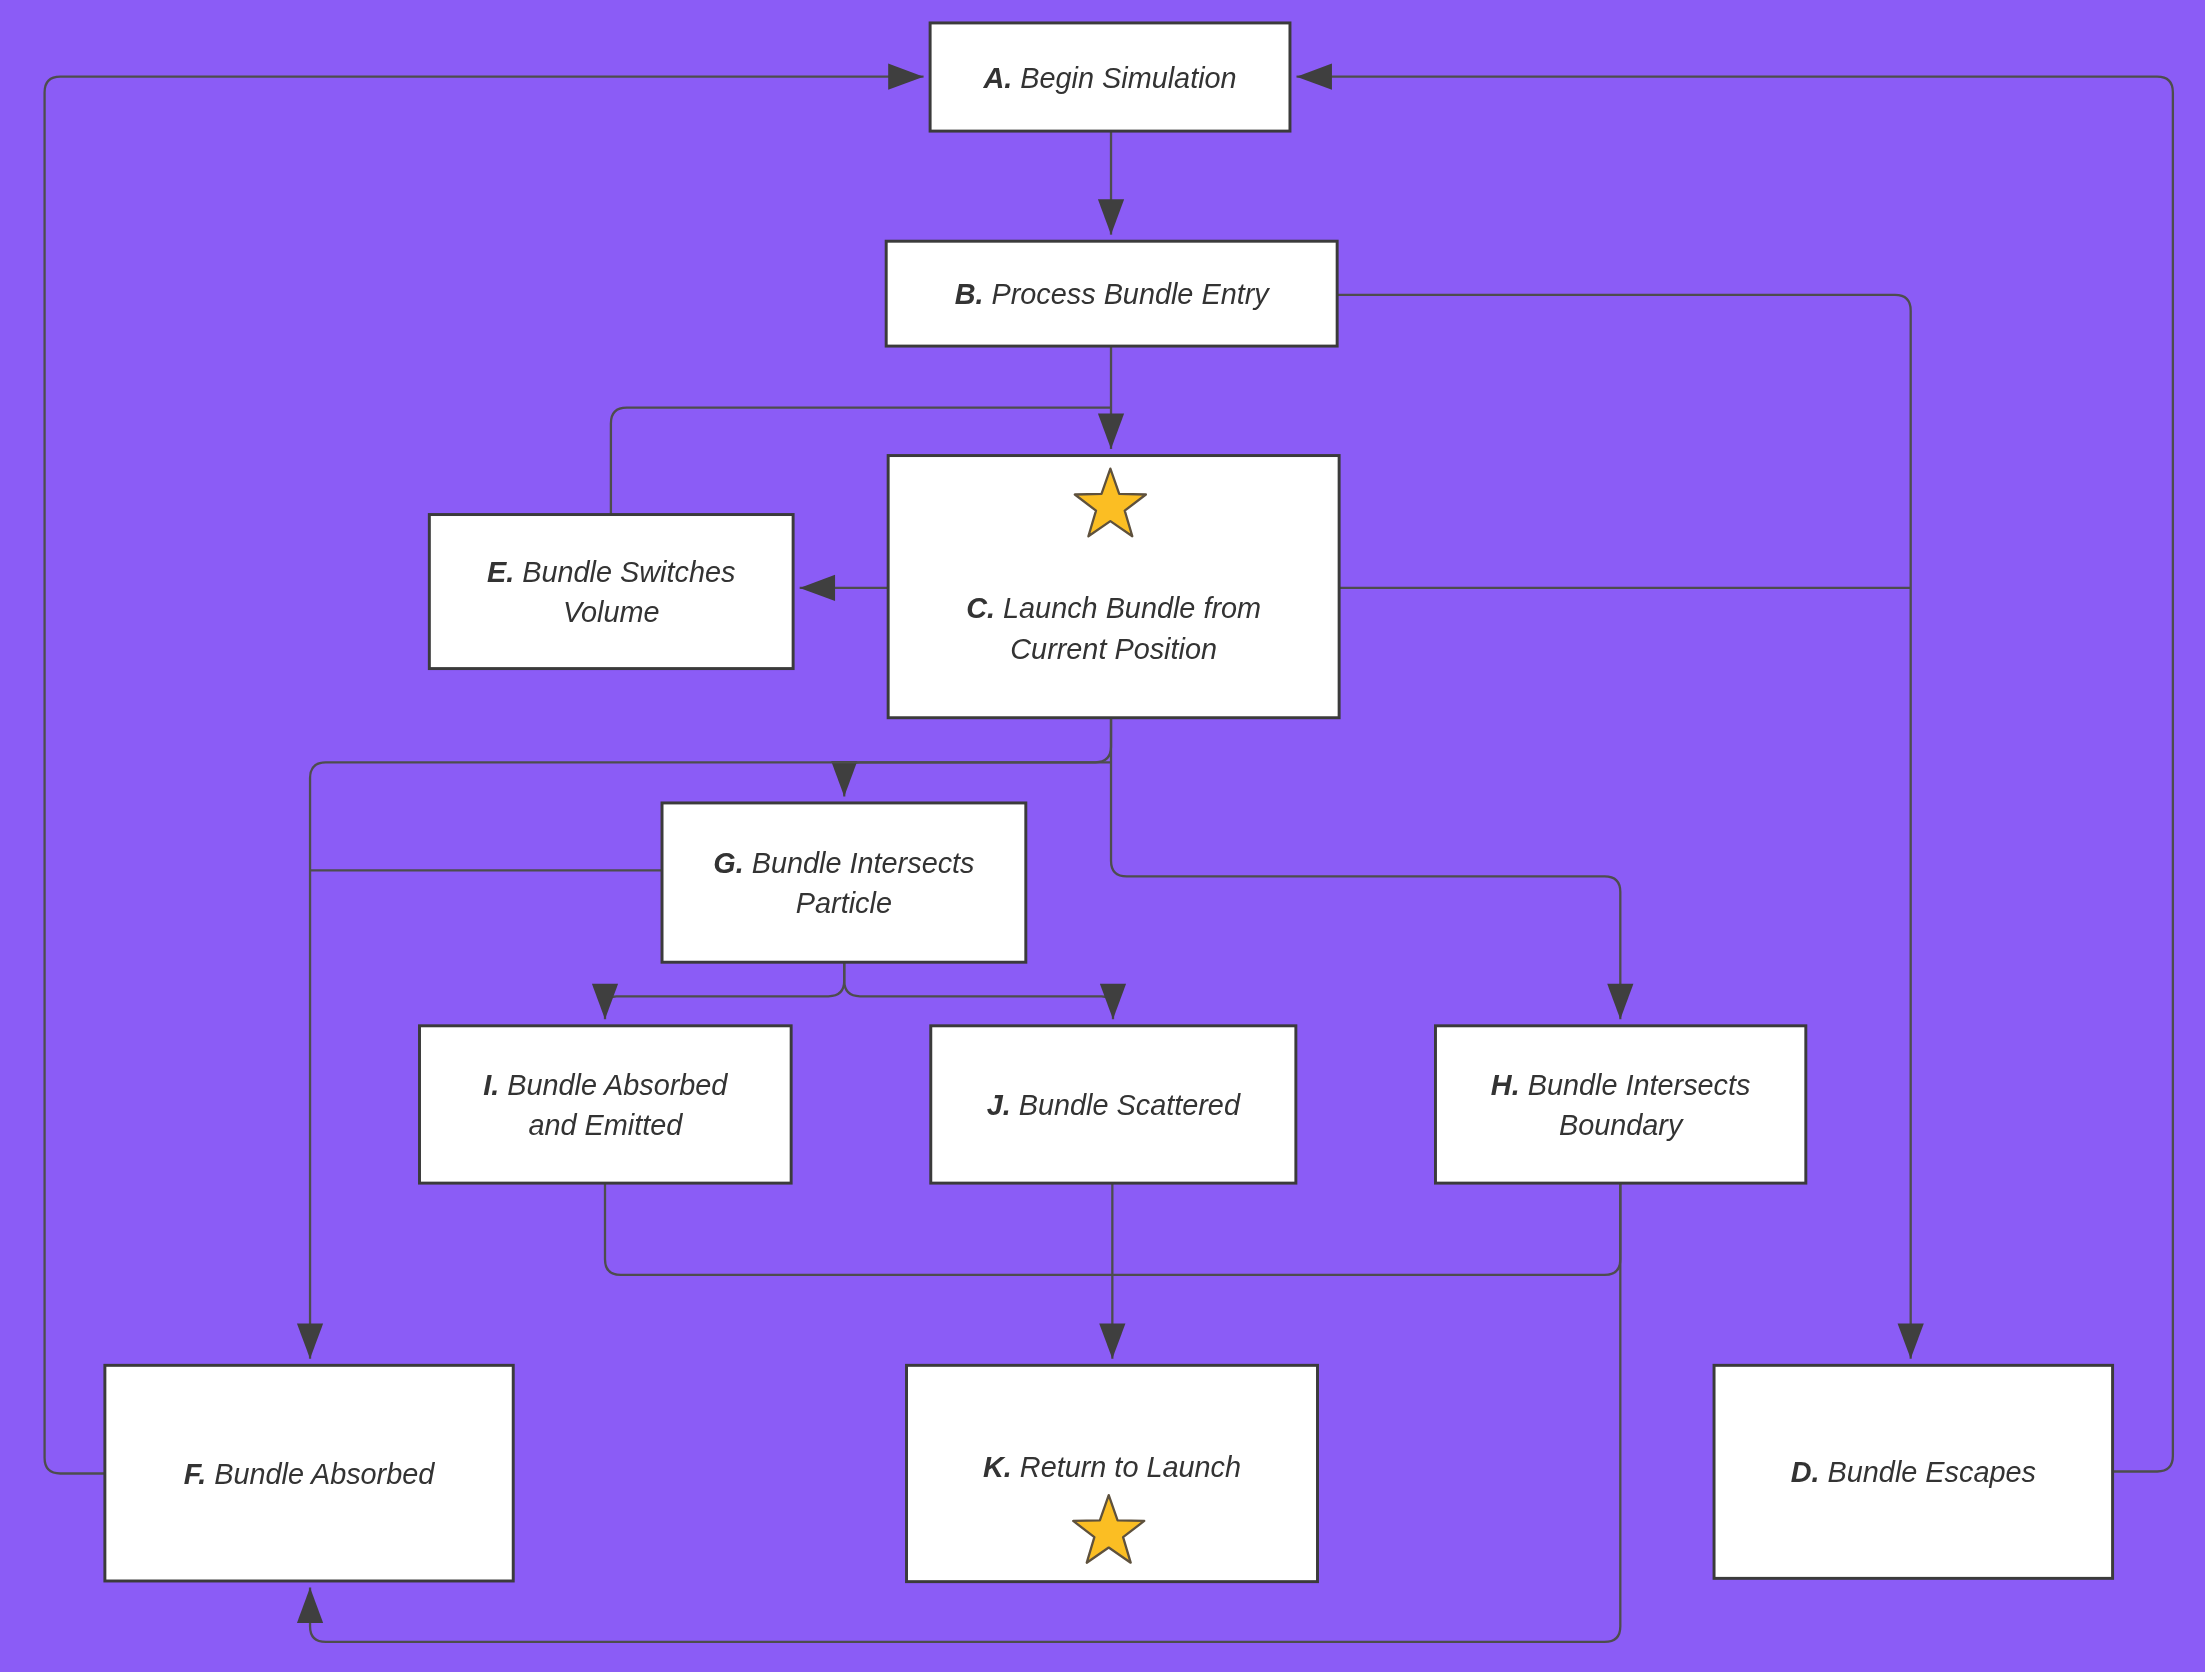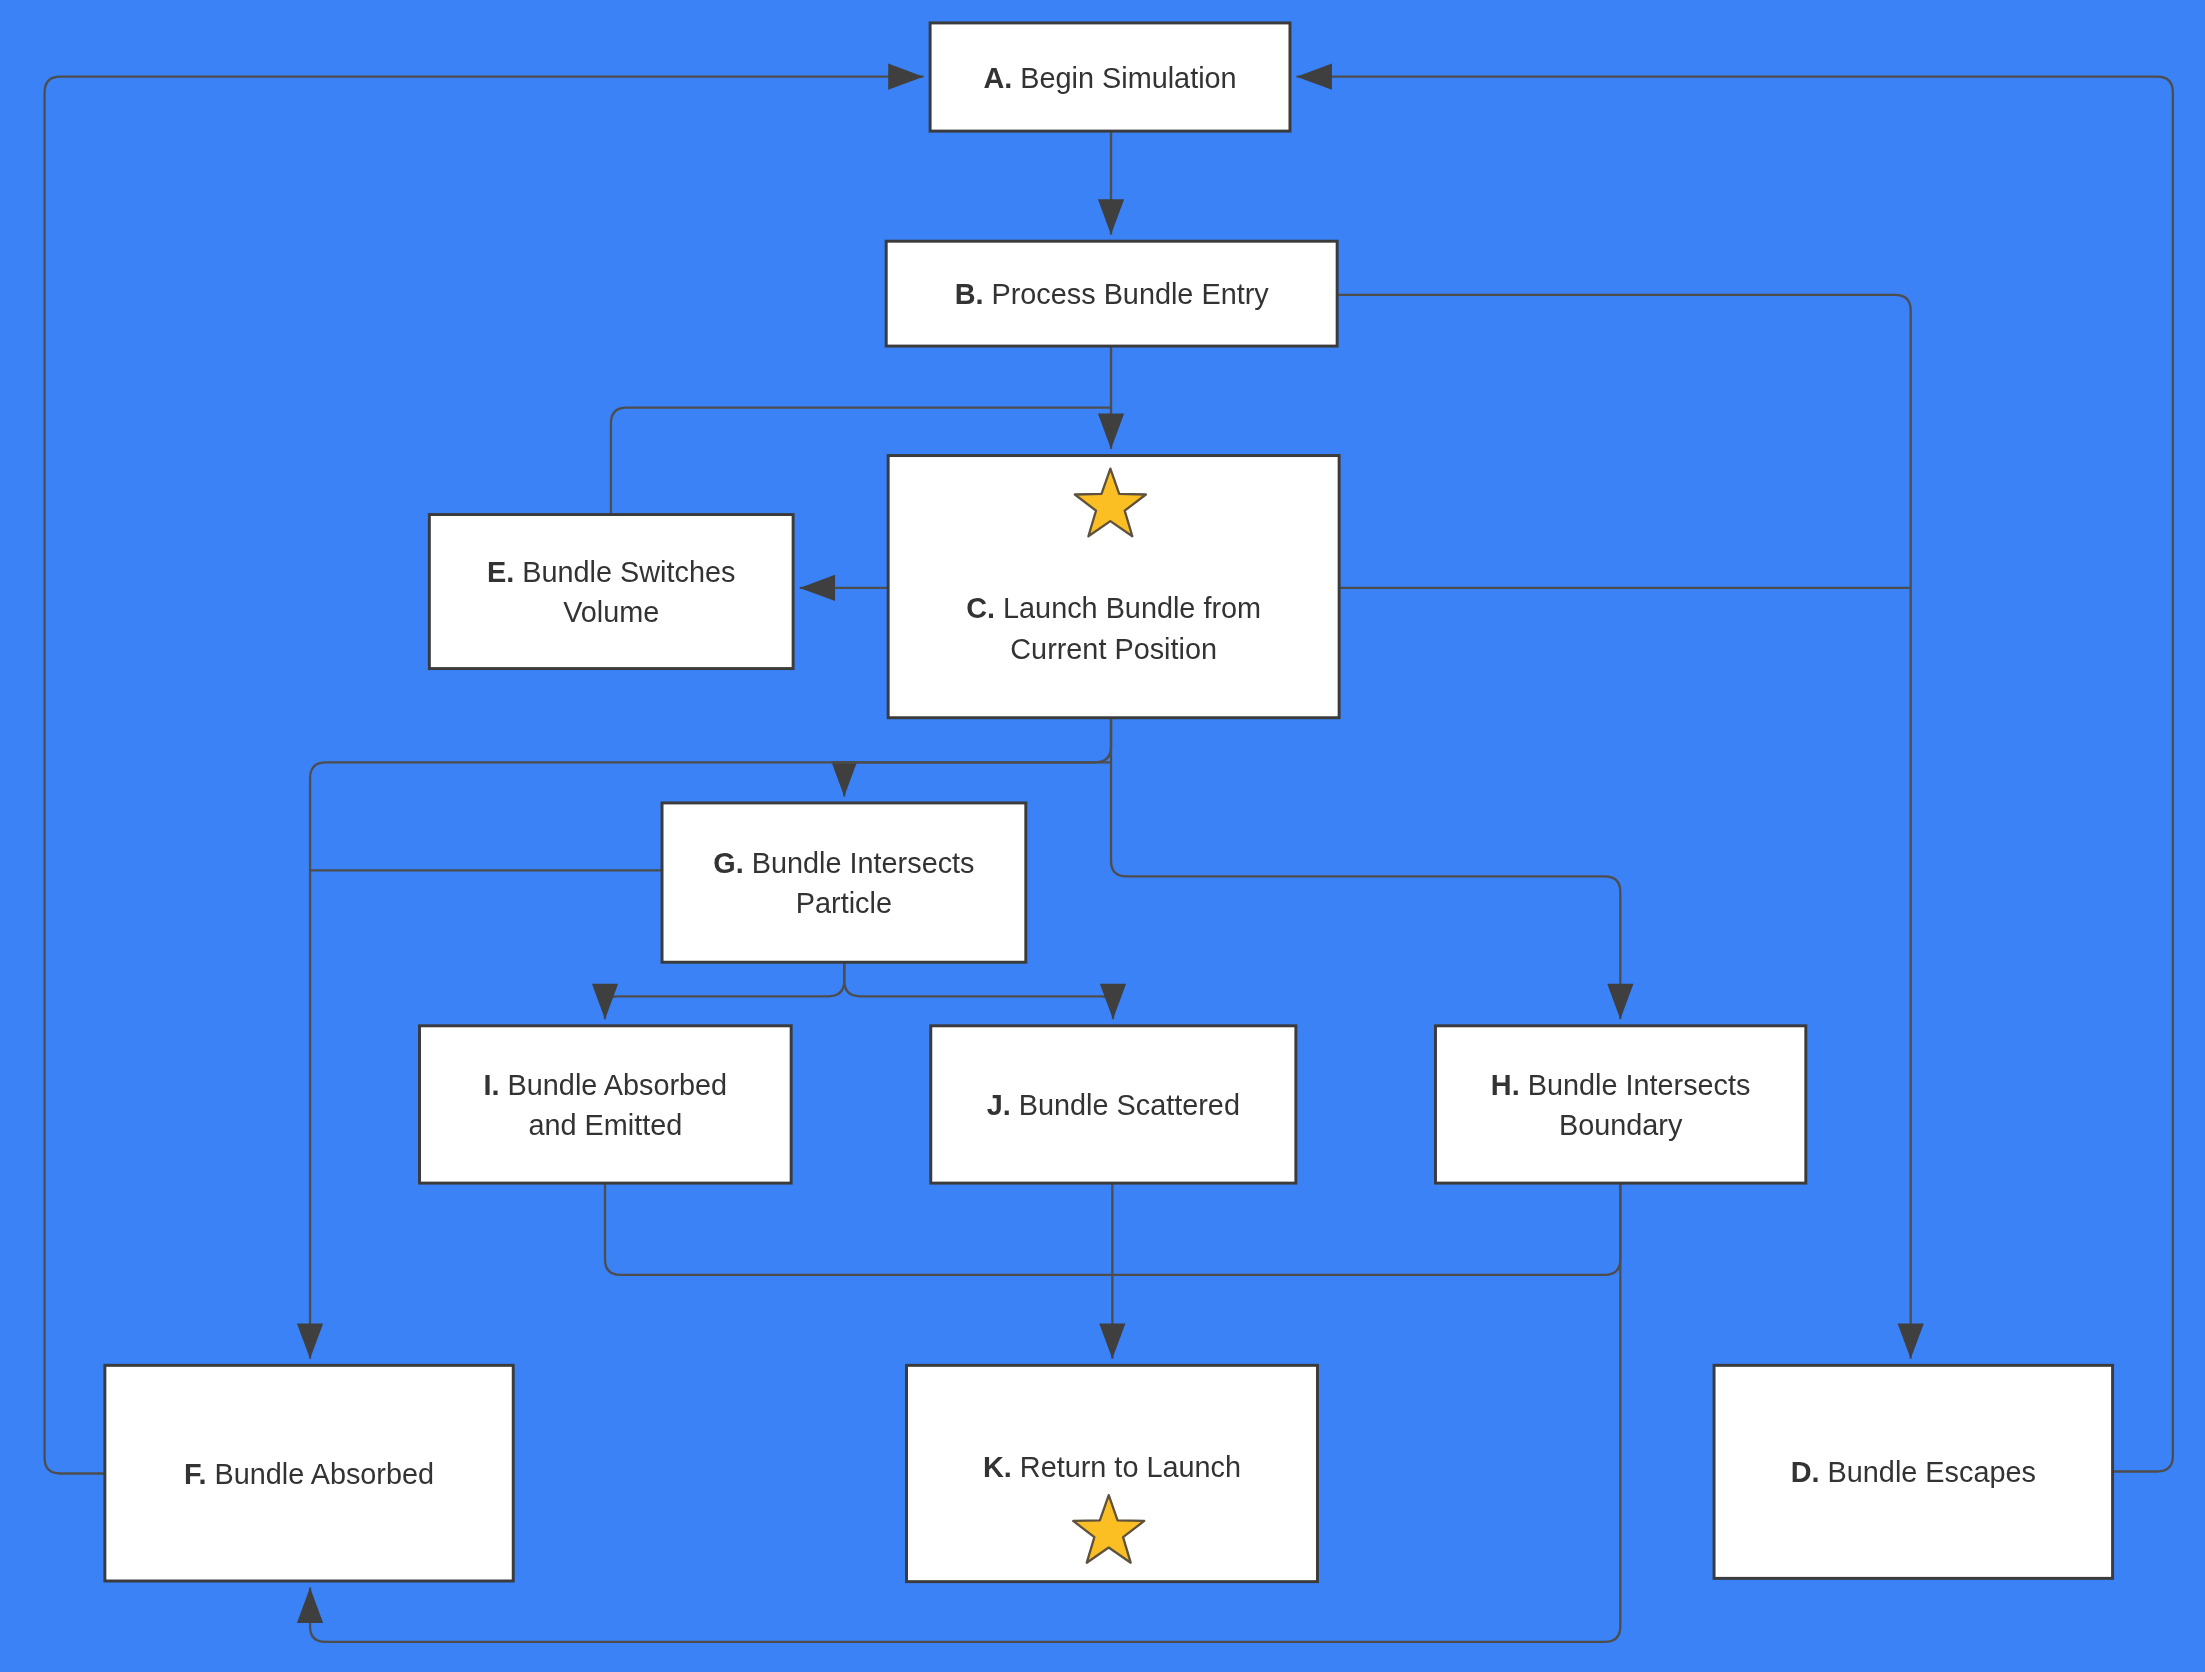--- a/index.html
+++ b/index.html
@@ -2,21 +2,22 @@
 <html style="font-size:10.5px"><head>
 <meta charset="utf-8">
 <style>
   html, body {
     margin: 0;
     padding: 0;
     background: #ffffff;
   }
   .diagram-wrap {
     width: 100%;
-    background: #3b82f6;
+    background: #8b5cf6;
+    font-style: italic;
   }
   svg { display: block; width: 100%; height: auto; }
   .node-rect {
     fill: #ffffff;
     stroke: #3b3b3b;
     stroke-width: 4.5;
   }
   .node-label {
     font-family: "Liberation Sans", "DejaVu Sans", sans-serif;
     font-size: 44px;

